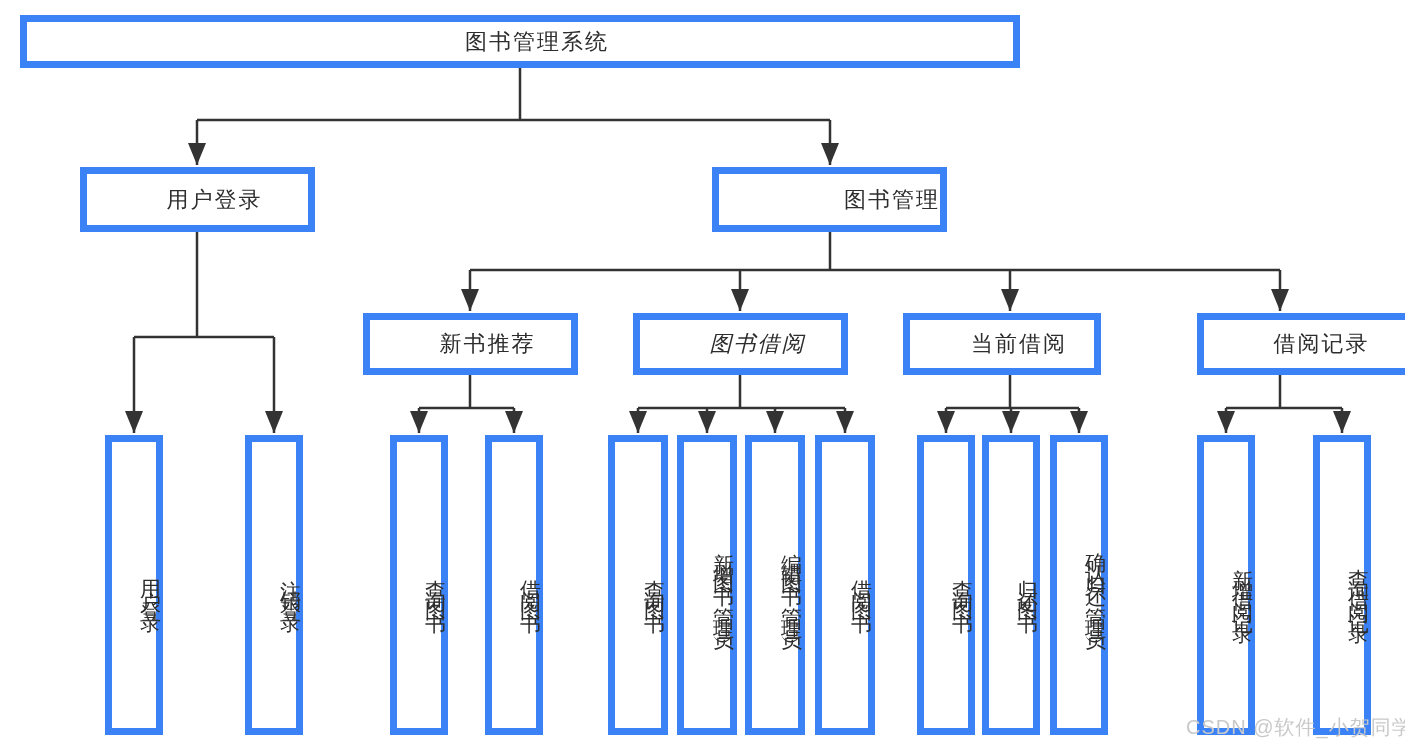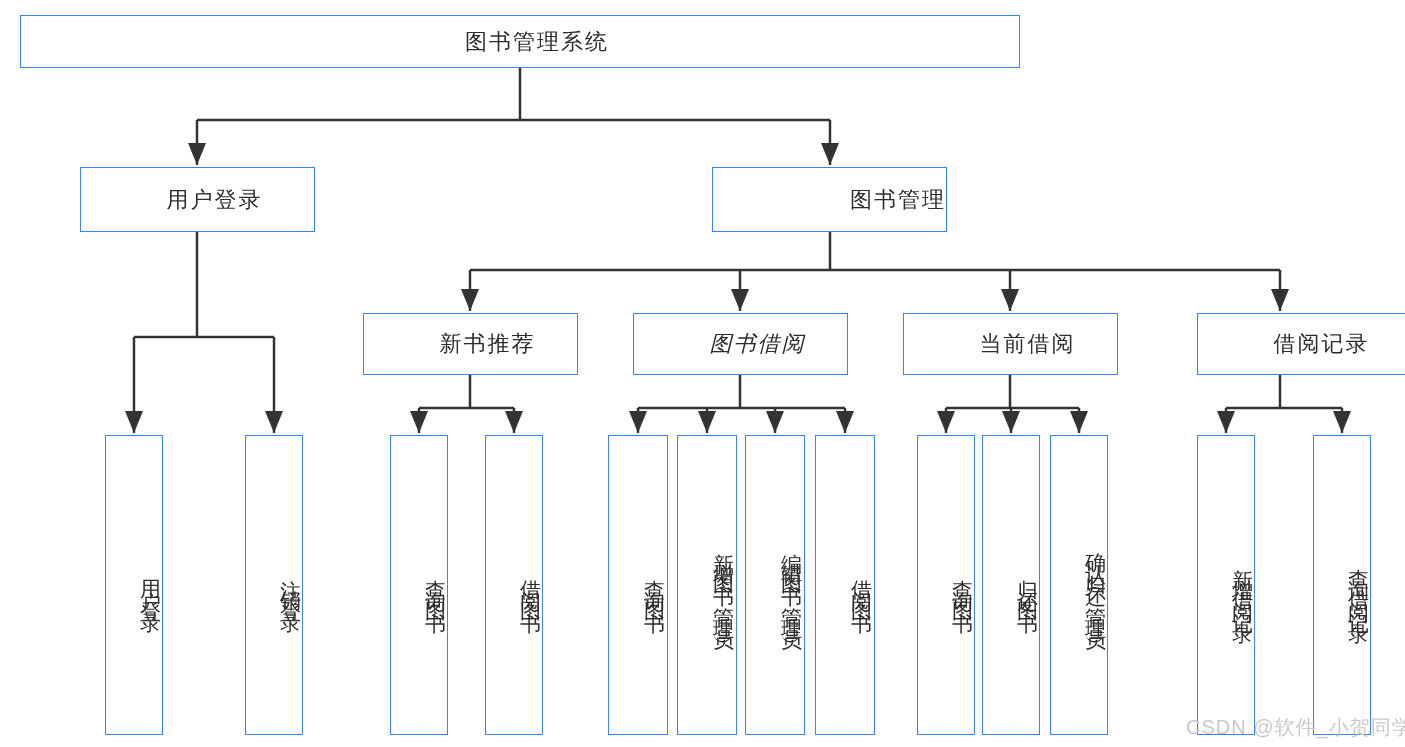--- a/index.html
+++ b/index.html
@@ -19,21 +19,21 @@
     position: absolute;
     left: 0;
     top: 0;
     width: 1405px;
     height: 747px;
     pointer-events: none;
   }
   .box {
     position: absolute;
     box-sizing: border-box;
-    border: 1px solid #3b82f6;
+    border: 7px solid #3b82f6;
     background: #ffffff;
     display: flex;
     align-items: center;
     justify-content: center;
     color: #2d2d2d;
     padding-left: 34px;
   }
   .box.h {
     font-size: 22px;
     letter-spacing: 2px;
@@ -116,21 +116,21 @@
   <div class="box h" style="left:712px; top:167px; width:235px; height:65px;justify-content:flex-end;">
     <span>图书管理</span>
   </div>
 
   <div class="box h" style="left:363px; top:313px; width:215px; height:62px;">
     <span>新书推荐</span>
   </div>
   <div class="box h" style="left:633px; top:313px; width:215px; height:62px;font-style:italic;">
     <span>图书借阅</span>
   </div>
-  <div class="box h" style="left:903px; top:313px; width:215px; height:62px;">
+  <div class="box h" style="left:903px; top:313px; width:198px; height:62px;">
     <span>当前借阅</span>
   </div>
   <div class="box h" style="left:1173px; top:313px; width:215px; height:62px;margin-left:24px;">
     <span>借阅记录</span>
   </div>
 
   <div class="box v" style="left:105px; top:435px; width:58px; height:300px;">
     <span>用户登录</span>
   </div>
   <div class="box v" style="left:245px; top:435px; width:58px; height:300px;">

